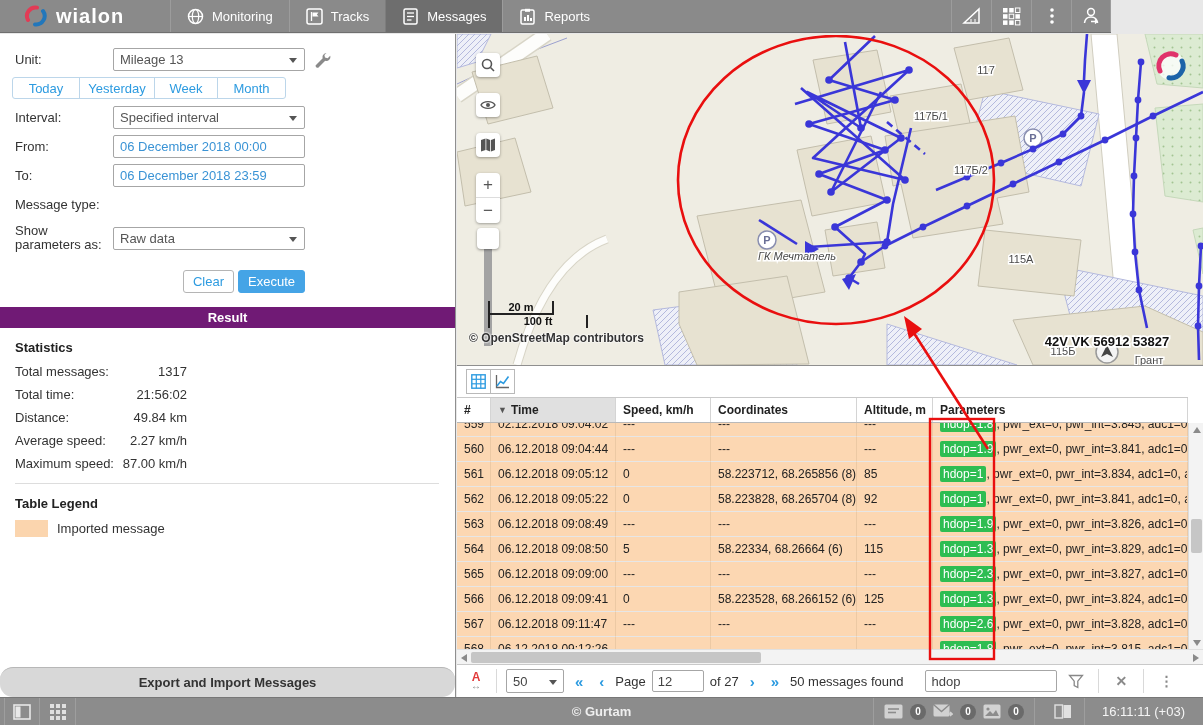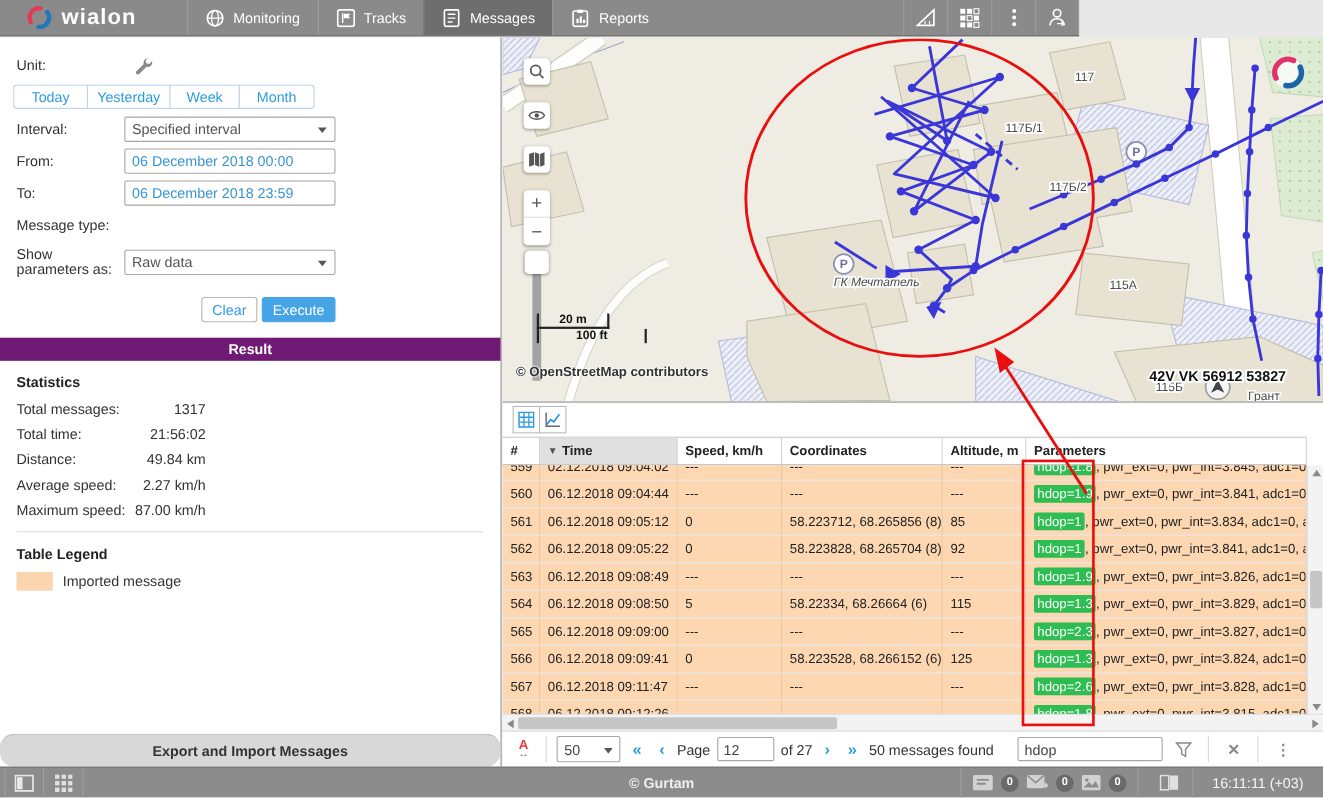--- a/index.html
+++ b/index.html
@@ -1,20 +1,20 @@
 <!DOCTYPE html>
 <html><head>
 <meta charset="utf-8">
 <style>
   * { margin:0; padding:0; box-sizing:border-box; }
   html,body { width:1203px; height:725px; overflow:hidden; background:#e8e8e8;
     font-family:"Liberation Sans", sans-serif; position:relative; }
 
   
-  .topbar { position:absolute; left:0; top:0; width:981px; height:33px;
+  .topbar { position:absolute; left:0; top:0; width:1111px; height:33px;
     background:#8a8a8a; border-bottom:1px solid #6f6f6f; display:flex; align-items:stretch; }
   .brand { display:flex; align-items:center; gap:8px; width:170px; padding-left:24px; }
   .brand-text { color:#fff; font-size:20px; letter-spacing:1px; font-weight:bold; }
   .tab { display:flex; align-items:center; gap:8px; padding:0 16px; color:#fff;
     font-size:13px; border-left:1px solid #9c9c9c; cursor:pointer; }
   .tab.active { background:#6e6e6e; border-left-color:#7d7d7d; }
   .tab:last-of-type { border-right:1px solid #9c9c9c; }
   .top-right { margin-left:auto; display:flex; align-items:stretch; }
   .top-ic { width:40px; display:flex; align-items:center; justify-content:center;
     border-left:1px solid #9c9c9c; cursor:pointer; }
@@ -66,21 +66,21 @@
     box-shadow:0 1px 3px rgba(0,0,0,.35); display:flex; align-items:center; justify-content:center;
     color:#555; cursor:pointer; z-index:5; }
   .zoombox { position:absolute; left:19px; top:139px; width:24px; height:50px; background:#fff;
     border-radius:4px; box-shadow:0 1px 3px rgba(0,0,0,.35); z-index:5; }
   .zoombox .zi, .zoombox .zo { height:25px; display:flex; align-items:center; justify-content:center;
     font-size:17px; color:#555; cursor:pointer; }
   .zoombox .zi { border-bottom:1px solid #ddd; }
   .ztrack { position:absolute; left:27px; top:212px; width:8px; height:100px; background:#a3a3a3; z-index:4; }
   .zhandle { position:absolute; left:20px; top:194px; width:22px; height:21px; background:#fff;
     border-radius:4px; box-shadow:0 1px 3px rgba(0,0,0,.4); z-index:5; cursor:pointer; }
-  .scalebox { position:absolute; left:13px; top:251px; z-index:5;padding-left:18px; }
+  .scalebox { position:absolute; left:13px; top:267px; z-index:5;padding-left:18px; }
   .scale-m { width:66px; height:14px; border:2px solid #222; border-top:none;
     font-size:11px; font-weight:bold; color:#111; text-align:center; line-height:12px; }
   .scale-ft { width:100px; height:13px; border-left:2px solid #222; border-right:2px solid #222;
     font-size:11px; font-weight:bold; color:#111; text-align:center; line-height:13px; margin-top:0; }
   .attribution { position:absolute; left:12px; top:297px; z-index:5; font-size:12px; font-weight:bold;
     color:#333; text-shadow:0 0 2px #fff,0 0 2px #fff,0 0 2px #fff; }
 
   
   .table-panel { position:absolute; left:457px; top:365px; width:746px; height:332px;
     background:#fff; border-top:1px solid #8f8f8f; }
@@ -230,20 +230,24 @@
           <path d="M3.5,17 C4,12.8 7,11 10,11 c3,0 6,1.8 6.5,6" stroke="#fff" stroke-width="1.5" fill="none"></path>
           <path d="M10,15.5 h6 l-2,-2 m2,2 l-2,2" stroke="#fff" stroke-width="1.3" fill="none"></path>
         </svg>
     </div>
   </div>
 </div>
 
 <div class="left-panel">
   <div class="frow">
     <span class="flabel">Unit:</span>
+    <div class="sel">
+      <span>Mileage 13</span>
+        <i class="caret"></i>
+    </div>
     <svg class="wrench" width="16" height="16" viewBox="0 0 16 16">
       <path d="M11.5,1 a4,4 0 0 0 -3.8,5.2 L1.5,12.4 a1.8,1.8 0 1 0 2.5,2.5 L10.2,8.7 a4,4 0 0 0 5,-5 L12.7,6.2 L10,5.5 L9.4,2.9 Z" fill="#8a8a8a"></path>
     </svg>
   </div>
   <div class="quick">
     <div class="qbtn q0">Today</div>
     <div class="qbtn q1">Yesterday</div>
     <div class="qbtn q2">Week</div>
     <div class="qbtn q3">Month</div>
   </div>

